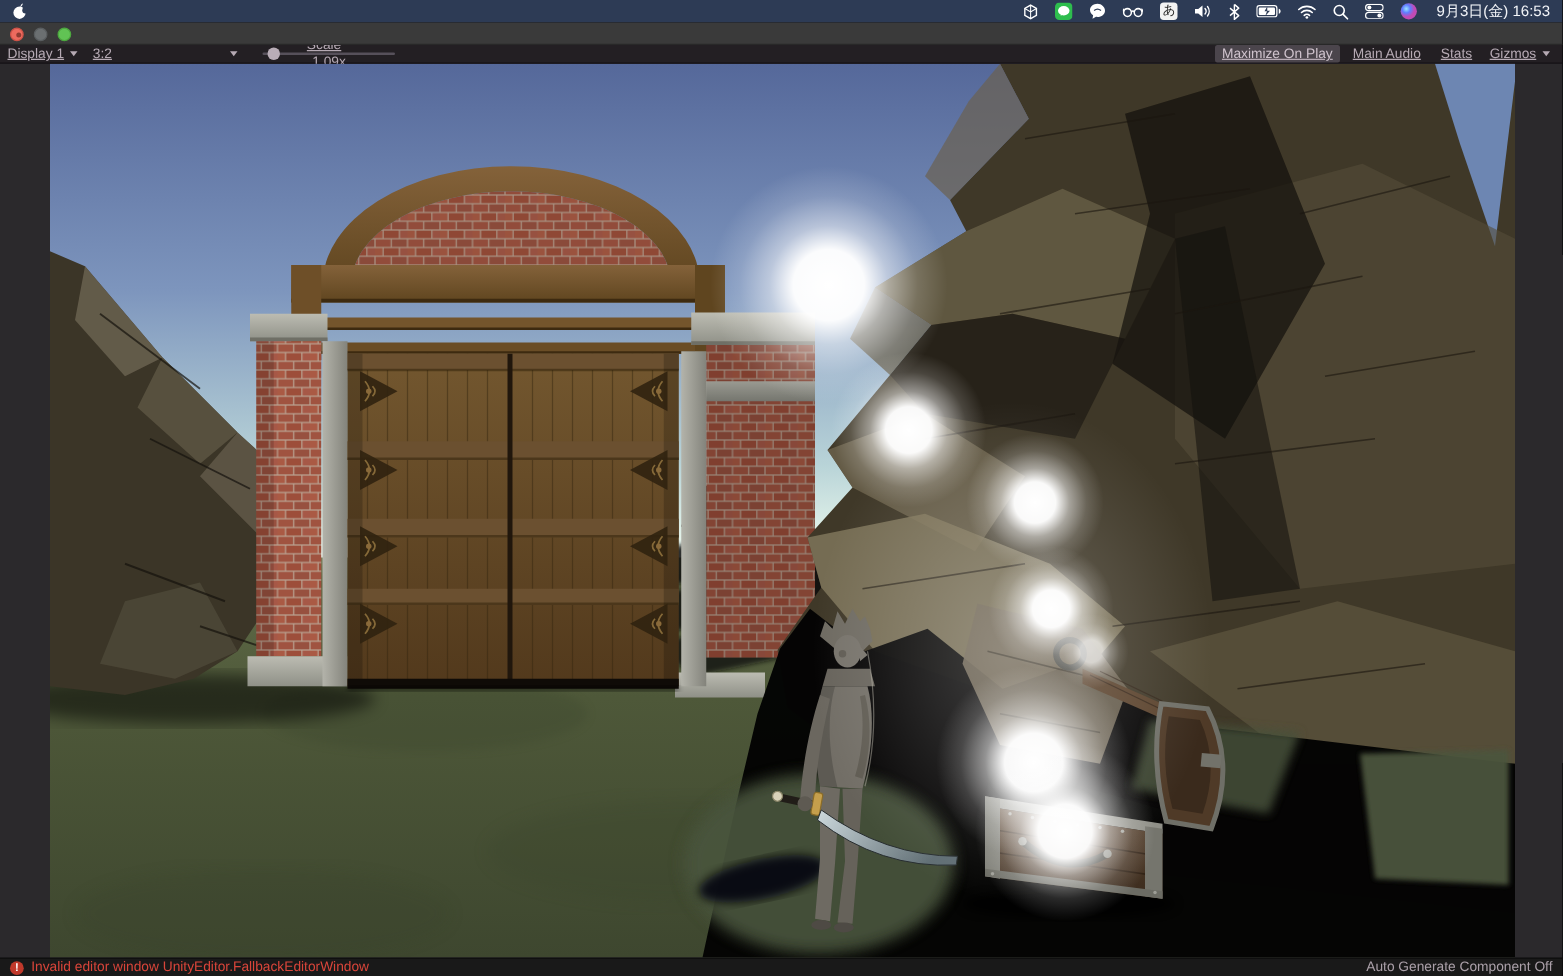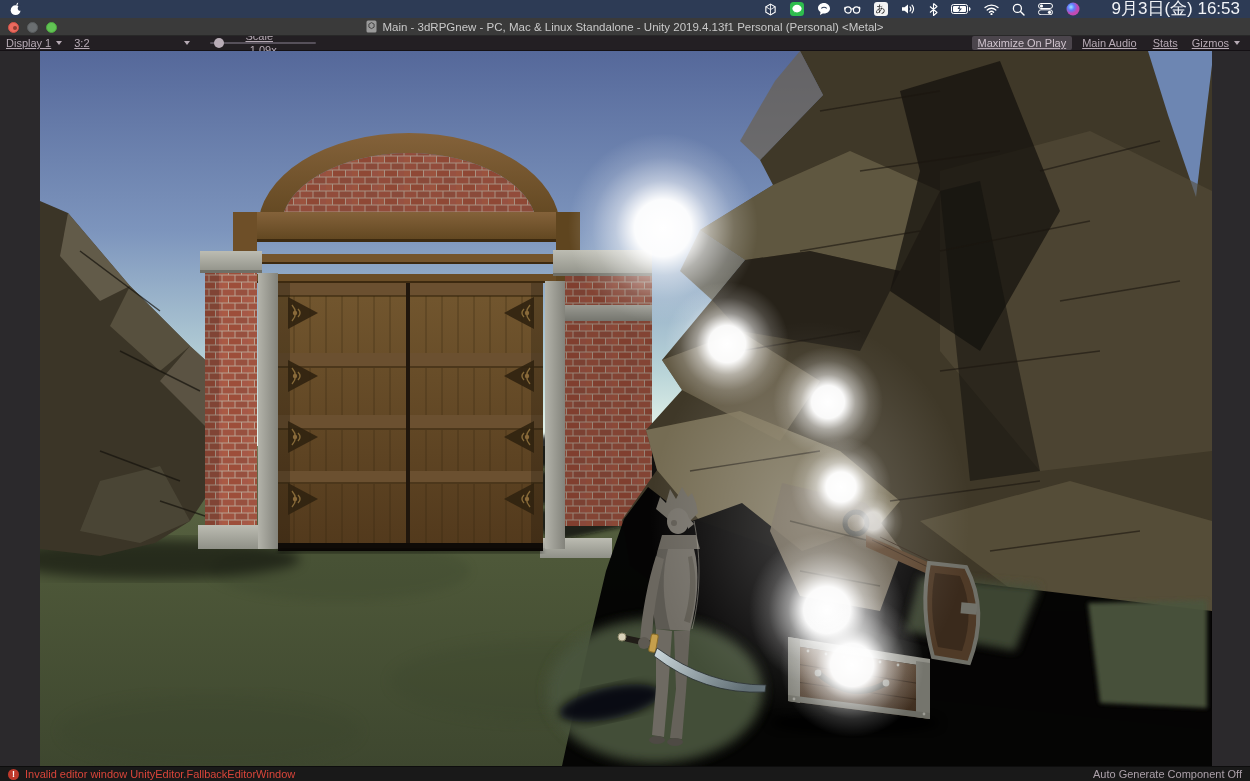--- a/index.html
+++ b/index.html
@@ -10,21 +10,21 @@
   .menubar { height:18px; background:#2d3b55; display:flex; align-items:center;
              color:#e9edf4; font-size:12px; line-height:18px; padding:0 10px; }
   .menubar .apple { margin-right:14px; display:flex; align-items:center; }
   .menu-items { display:flex; gap:21px; }
   .menu-item { cursor:default; white-space:nowrap; }
   .menu-item.app { font-weight:bold; color:#fff; }
   .mb-right { margin-left:auto; display:flex; align-items:center; gap:13px; }
   .sicon { display:flex; align-items:center; justify-content:center; height:15px; }
   .ime { background:#f3f3f3; color:#1b1b1b; width:14px; height:14px; border-radius:3px;
          font-size:10px; display:flex; align-items:center; justify-content:center; }
-  .clock { font-size:17px; color:#f2f4f8; white-space:nowrap; margin-left:19px; }
+  .clock { font-size:12px; color:#f2f4f8; white-space:nowrap; margin-left:2px; }
 
   
   .titlebar { height:18px; background:#3a3a3a; border-bottom:1px solid #282828;
               display:flex; align-items:center; position:relative; color:#c9c9c9; font-size:11.5px; }
   .tl-group { position:absolute; left:8px; top:0; height:18px; display:flex; align-items:center; gap:8px; }
   .tl { width:11px; height:11px; border-radius:50%; position:relative; }
   .tl.red { background:#ec6a5e; border:.5px solid #d05348; }
   .tl.red::after { content:""; position:absolute; left:3.5px; top:3.5px; width:4px; height:4px;
                    border-radius:50%; background:#8e3b32; }
   .tl.gray { background:#6b6f71; border:.5px solid #5a5e60; }
@@ -152,27 +152,20 @@
     </span>
     <span class="clock">9月3日(金) 16:53</span>
   </div>
 </div>
 
 <div class="titlebar">
   <div class="tl-group">
     <span class="tl red"></span>
     <span class="tl gray"></span>
     <span class="tl green"></span>
-  </div>
-  <div class="title-center">
-    <svg width="11" height="13" viewBox="0 0 11 13">
-      <rect x="0.5" y="0.5" width="10" height="12" rx="1.5" fill="#9a9a9a"></rect>
-      <path d="M5.5 2.6l2.6 1.5v3L5.5 8.6 2.9 7.1v-3z" fill="none" stroke="#3a3a3a" stroke-width="0.9"></path>
-    </svg>
-    <span>Main - 3dRPGnew - PC, Mac &amp; Linux Standalone - Unity 2019.4.13f1 Personal (Personal) &lt;Metal&gt;</span>
   </div>
 </div>
 
 <div class="gtoolbar">
   <div class="gt-left">
     <span class="gt-display">
       <span>Display 1</span>
       <span class="arrow-down"></span>
     </span>
     <span class="gt-aspect">

